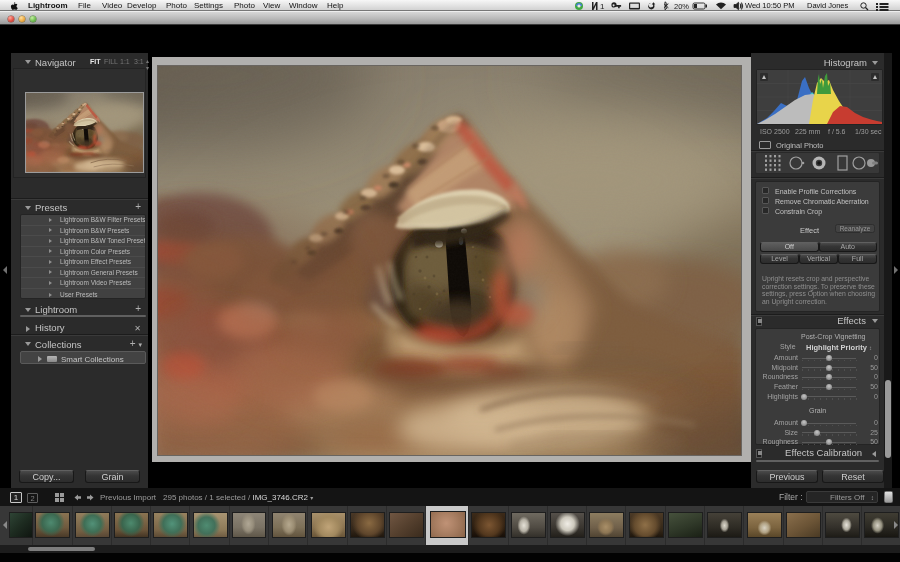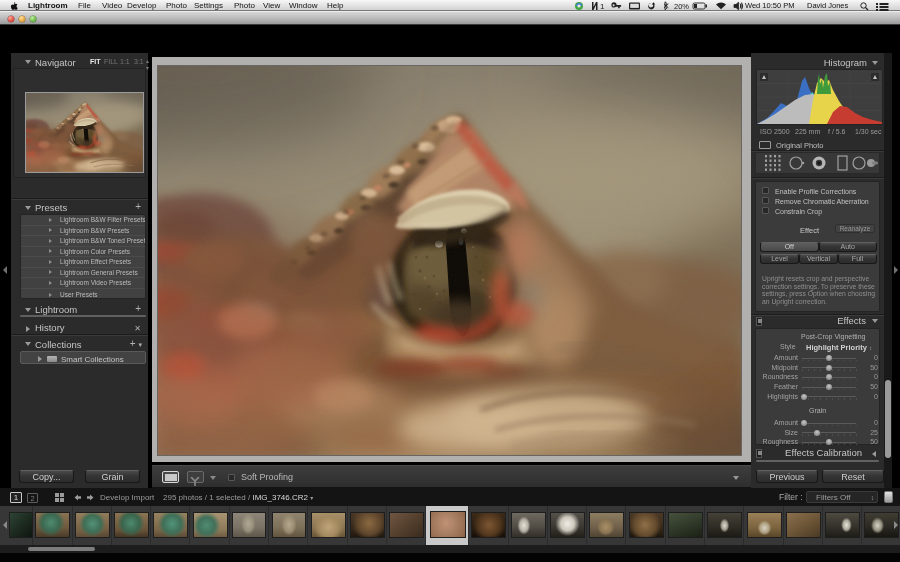--- a/index.html
+++ b/index.html
@@ -365,32 +365,20 @@
         <path d="M420,300 Q460,290 500,300 Q530,310 545,330" stroke="#6f583e" stroke-width="5" fill="none" opacity="0.7" filter="url(#b6)"></path>
         <path d="M395,285 Q430,275 465,282" stroke="#77604a" stroke-width="4" fill="none" opacity="0.6" filter="url(#b6)"></path>
       <ellipse cx="291" cy="194" rx="420" ry="290" fill="none" stroke="#3a332a" stroke-width="110" opacity="0.13" filter="url(#b30)"></ellipse>
         <rect width="583" height="389" filter="url(#grain)" opacity="0.07"></rect>
         </symbol>
     </defs>
     <use href="#photoart"></use>
   </svg>
 </div>
 
-<div id="toolbar" class="abs">
-  <div style="position:absolute;left:10px;top:5px;width:17px;height:12px;border:1.5px solid #d8d8d8;border-radius:2px;background:#4a4a4a">
-        <div style="position:absolute;left:1.5px;top:1.5px;right:1.5px;bottom:1.5px;background:#c8c8c8"></div>
-      </div>
-  <div style="position:absolute;left:35px;top:5px;width:17px;height:12px;border:1.5px solid #6a6a6a;border-radius:2px;background:#3e3e3e"><svg width="14" height="9" viewBox="0 0 14 9">
-          <path d="M3,0 L7,4 L11,0 M7,4 L7,9" stroke="#8a8a8a" stroke-width="1.6" fill="none"></path>
-        </svg></div>
-  <div class="tri" style="left:58px;top:9.5px;border-left:3px solid transparent;border-right:3px solid transparent;border-top:4px solid #8a8a8a"></div>
-  <div class="ck" style="left:76px;top:7.5px"></div>
-  <div style="position:absolute;left:89px;top:6px;font-size:9px;color:#b8b8b8">Soft Proofing</div>
-  <div class="tri" style="right:12px;top:9.5px;border-left:3.5px solid transparent;border-right:3.5px solid transparent;border-top:4.5px solid #999"></div>
-</div>
 
 <div id="rightpanel" class="abs">
   <div class="phead" style="right:17px;top:4px">Histogram</div>
   <div class="tri" style="right:6px;top:8px;border-left:3.8px solid transparent;border-right:3.8px solid transparent;border-top:4.8px solid #9a9a9a"></div>
   <div style="position:absolute;left:5px;top:16px;width:127px;height:56px;background:#3e3e3e;border:1px solid #232323;border-radius:2px">
     <svg width="125" height="54" viewBox="0 0 125 54" style="display:block">
       <rect width="125" height="54" fill="#3e3e3e"></rect>
       <g stroke="#484848" stroke-width="0.6">
         <line x1="0" y1="13.5" x2="125" y2="13.5"></line>
             <line x1="0" y1="27" x2="125" y2="27"></line>
@@ -616,24 +604,24 @@
   <div style="position:absolute;left:55px;top:5px;width:9px;height:9px">
     <div style="position:absolute;left:0;top:0;width:3.8px;height:3.8px;background:#9a9a9a"></div>
         <div style="position:absolute;right:0;top:0;width:3.8px;height:3.8px;background:#9a9a9a"></div>
     <div style="position:absolute;left:0;bottom:0;width:3.8px;height:3.8px;background:#9a9a9a"></div>
         <div style="position:absolute;right:0;bottom:0;width:3.8px;height:3.8px;background:#9a9a9a"></div>
   </div>
   <svg class="abs" style="left:70px;top:5px" width="28" height="9" viewBox="0 0 28 9">
         <path d="M8,1.5 L4.5,4.5 L8,7.5 L8,5.8 L11,5.8 L11,3.2 L8,3.2 Z" fill="#9a9a9a"></path>
         <path d="M20,1.5 L23.5,4.5 L20,7.5 L20,5.8 L17,5.8 L17,3.2 L20,3.2 Z" fill="#9a9a9a"></path>
       </svg>
-  <div style="position:absolute;left:100px;top:4.5px;color:#9c9c9c;font-size:8px">Develop Import</div>
+  <div style="position:absolute;left:100px;top:4.5px;color:#9c9c9c;font-size:8px">Previous Import</div>
   <div style="position:absolute;left:163px;top:4.5px;color:#9c9c9c;font-size:8px">295 photos / 1 selected / <span style="color:#d8d8d8">IMG_3746.CR2</span> <span style="font-size:6px">▾</span></div>
   <div style="position:absolute;left:779px;top:4px;color:#ababab">Filter :</div>
-  <div style="position:absolute;left:806px;top:2.5px;width:72px;height:12.5px;background:#252525;border:1px solid #3a3a3a;border-radius:2px;color:#9a9a9a;font-size:8px;line-height:11px"><span style="margin-left:9px">Filters Off</span><span style="float:right;margin-right:3px;font-size:6.5px">↕</span></div>
+  <div style="position:absolute;left:806px;top:2.5px;width:72px;height:12.5px;background:#252525;border:1px solid #3a3a3a;border-radius:2px;color:#9a9a9a;font-size:8px;line-height:11px"><span style="margin-left:23px">Filters Off</span><span style="float:right;margin-right:3px;font-size:6.5px">↕</span></div>
   <div style="position:absolute;left:884px;top:3px;width:9px;height:11.5px;background:linear-gradient(#e0e0e0,#9a9a9a);border-radius:1.5px;border:1px solid #777"></div>
 </div>
 
 <div id="filmstrip" class="abs">
       <div class="cell" style="left: -6px; width: 39.3px;">
         <div class="thumb" style="left: 16.3px; top: 6.5px; width: 22px; height: 24px; background: linear-gradient(135deg, rgb(46, 68, 53) 0%, rgb(29, 43, 32) 50%, rgb(15, 21, 16) 100%);"></div>
       </div>
       <div class="cell" style="left: 33.3px; width: 39.3px;">
         <div class="thumb" style="left: 3.15px; top: 6.5px; width: 33px; height: 24px; background: radial-gradient(circle at 45% 40%, rgb(78, 138, 112) 0%, rgb(60, 104, 80) 38%, rgba(0, 0, 0, 0) 60%), linear-gradient(rgb(138, 115, 82) 0%, rgb(111, 90, 62) 60%, rgb(74, 58, 40) 100%);"></div>
       </div>

